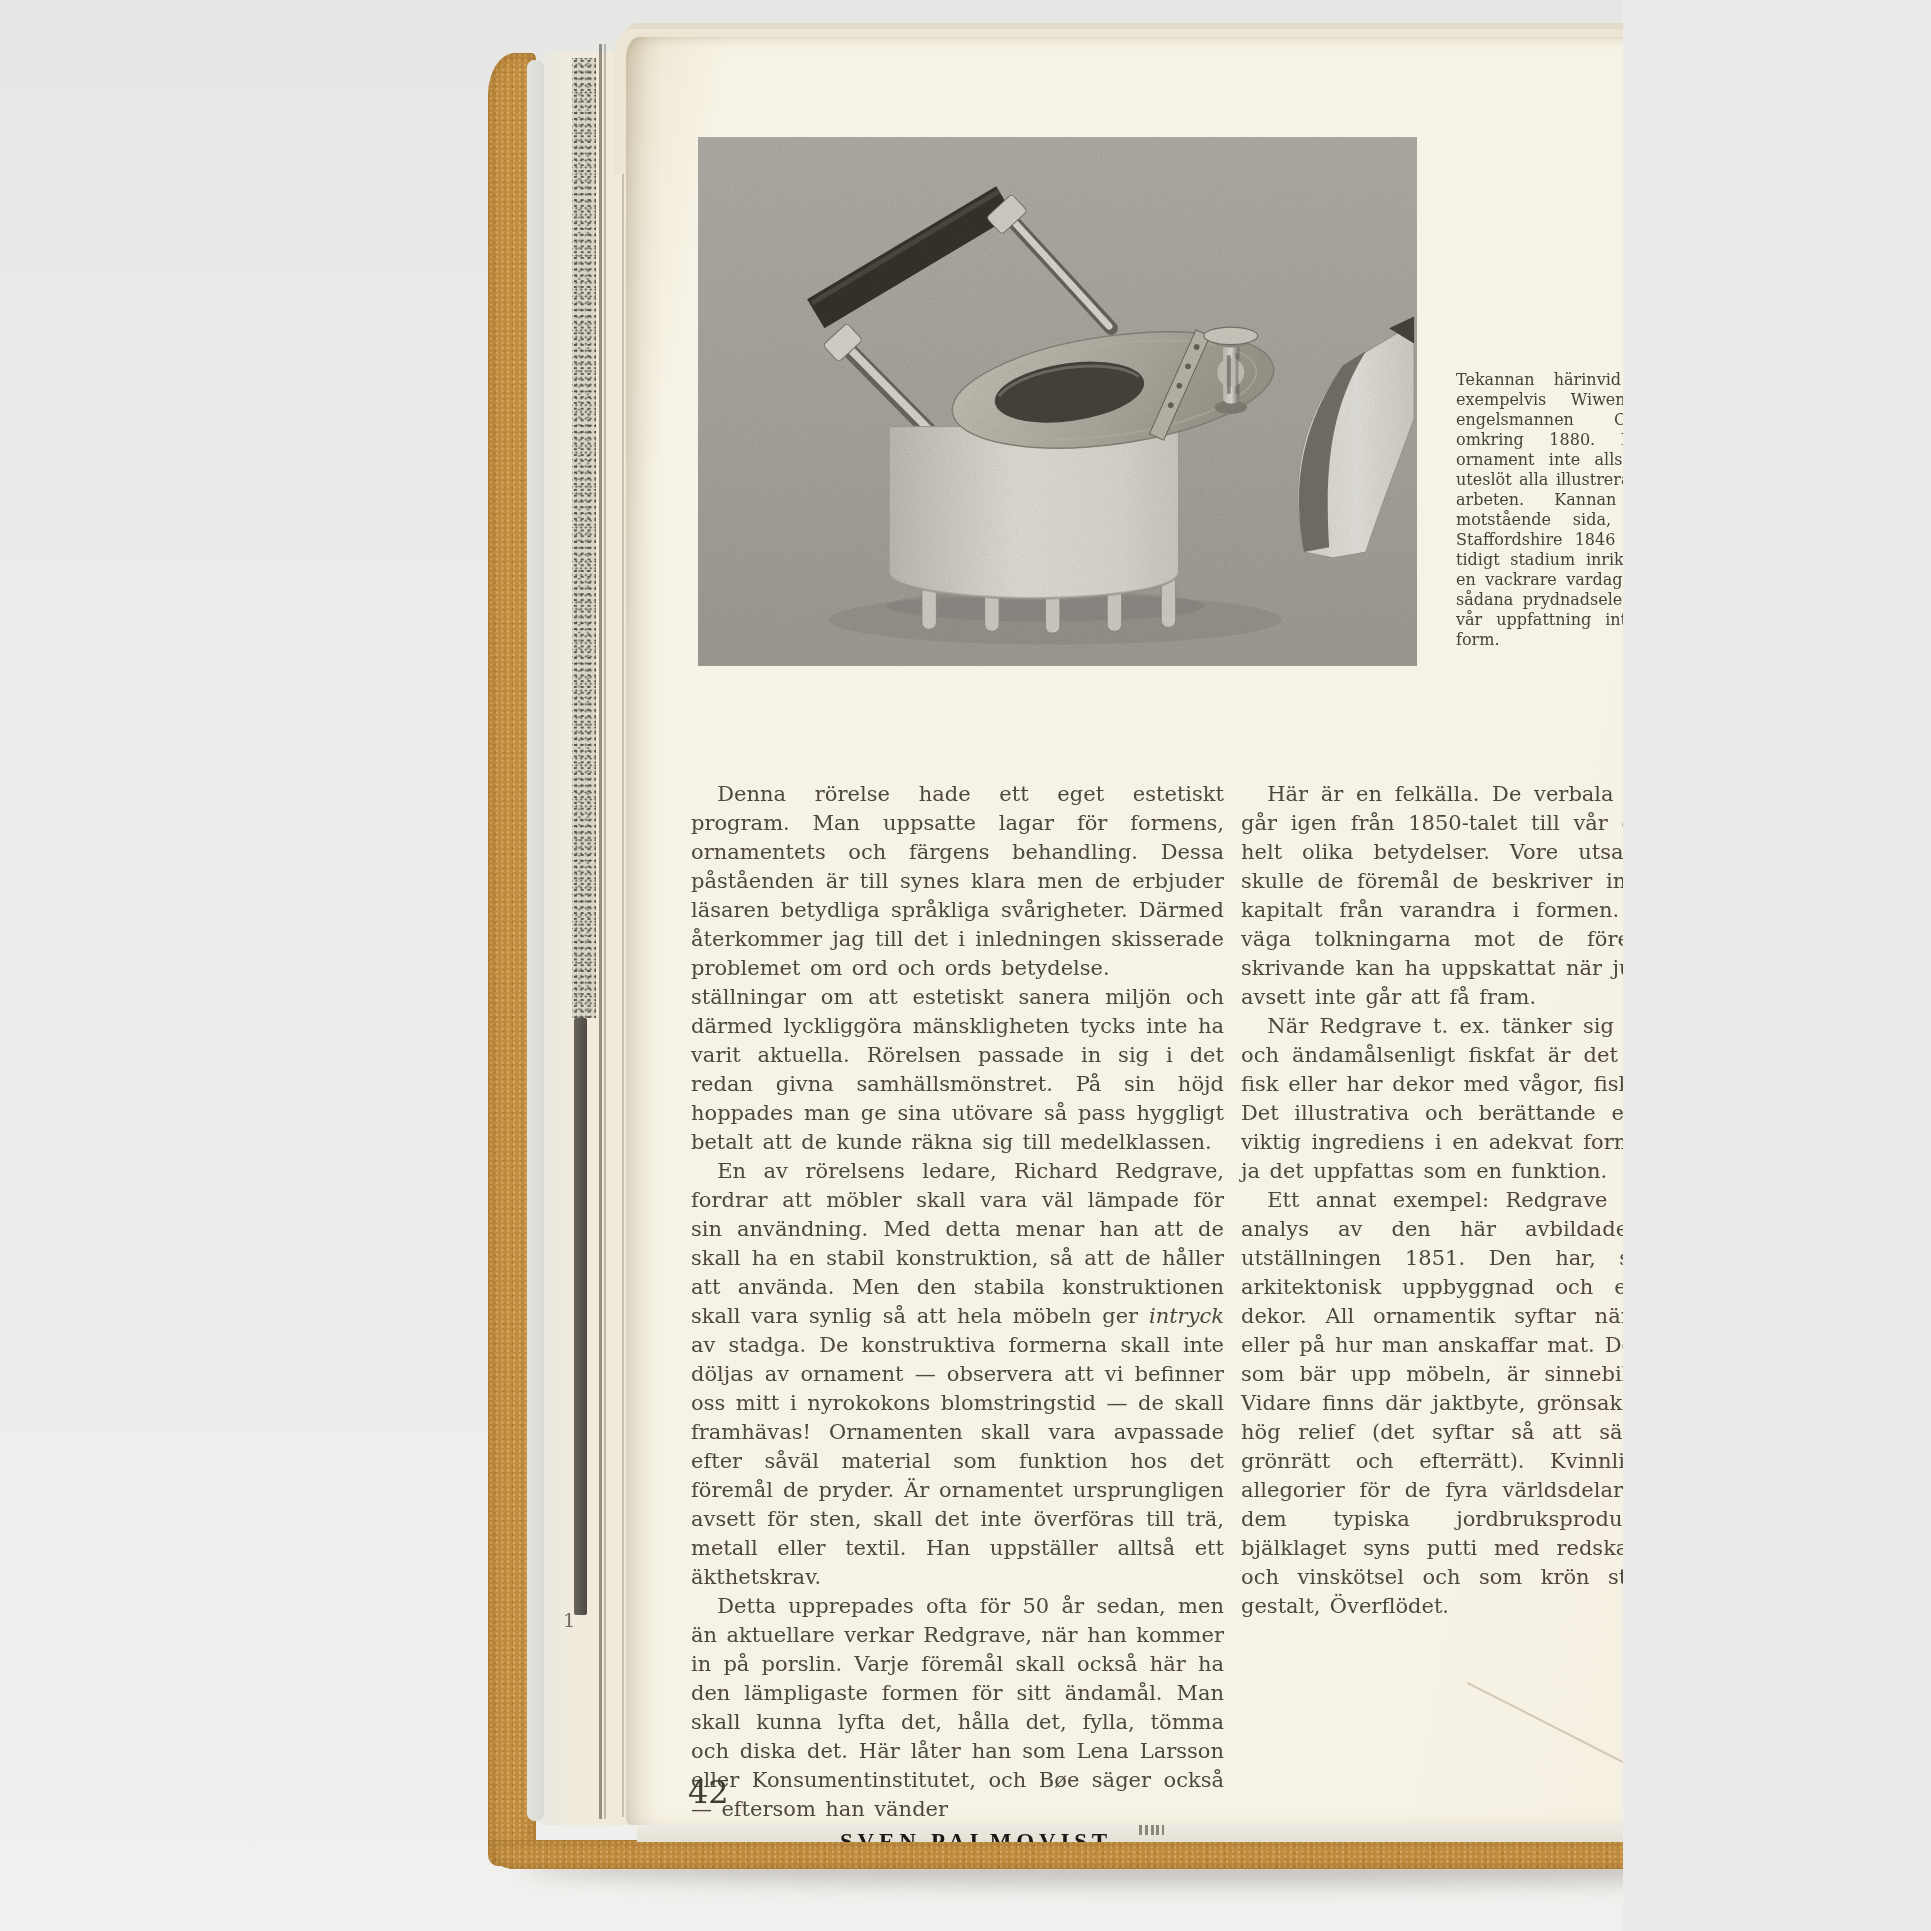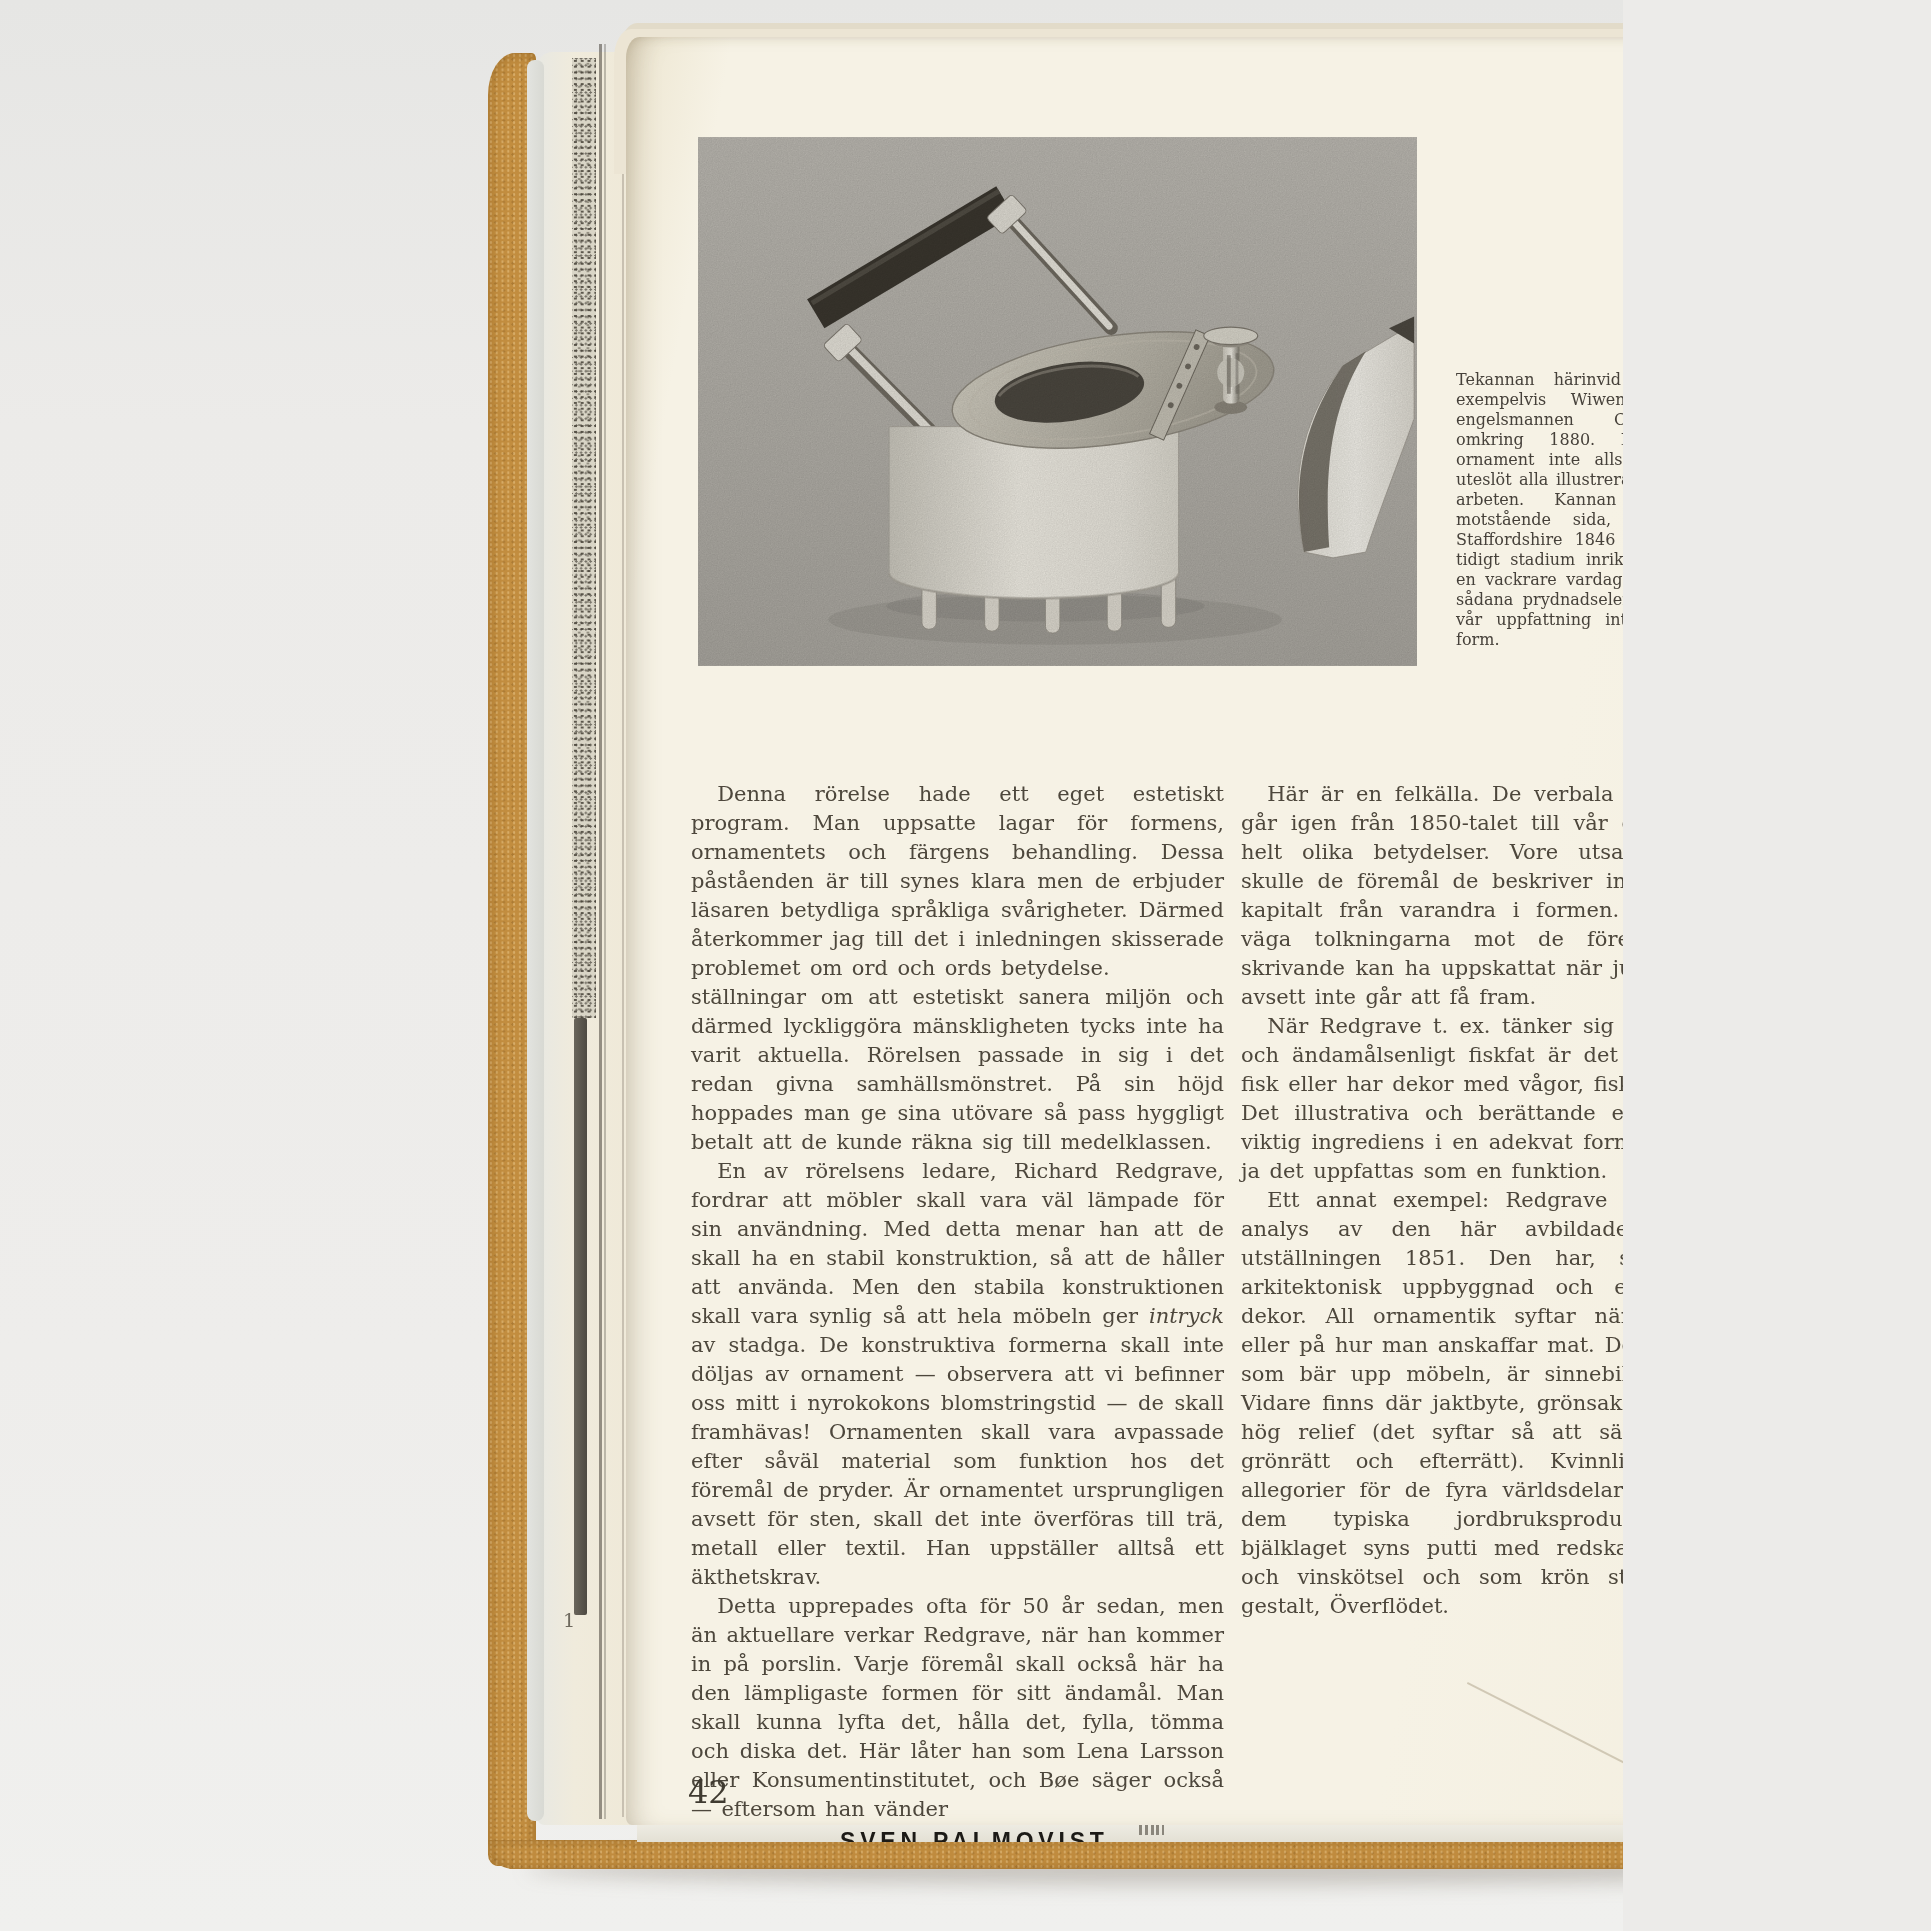--- a/index.html
+++ b/index.html
@@ -60,21 +60,21 @@
   
   .page-under2{left:620px;top:23px;width:1207px;height:145px;background:#e2dbc9;
     border-radius:17.4px 42px 0 0 / 27px 77px 0 0;}
   .page-under1{left:614px;top:29px;width:1218px;height:145px;background:#ece5d4;
     border-radius:17.4px 39px 0 0 / 29px 68px 0 0;}
 
   
   .title-strip{left:637px;top:1821px;width:1188px;height:21px;overflow:hidden;
     background:linear-gradient(180deg,#f0eee6,#e3e0d4);}
   .title-strip .t{position:absolute;left:203px;top:5.8px;line-height:29px;
-    font-family:Liberation Sans, sans-serif;font-weight:700;
+    font-family:Liberation Serif, serif;font-weight:700;
     font-size:23px;letter-spacing:4.8px;color:#1c1a16;white-space:nowrap;text-align:center;}
   .strip-mark{position:absolute;left:502px;top:2.9px;width:25px;height:11.6px;
     background:repeating-linear-gradient(90deg,#8a867c 0 2.9px,transparent 2.9px 5.8px);}
 
   
   .page{left:626px;top:37px;width:1203px;height:1788px;
     background:linear-gradient(100deg,#e7dfca 0%,#f0ead8 2.5%,#f6f2e5 7%,#f6f2e5 70%,#f3eedf 100%);
     border-radius:13.5px 33px 7.7px 5.8px / 21px 52px 9.7px 7.7px;
     box-shadow:inset 21px 0 33px -21px rgba(100,80,45,.40),
                inset -5.8px 0 13.5px -9.7px rgba(100,80,45,.18),

